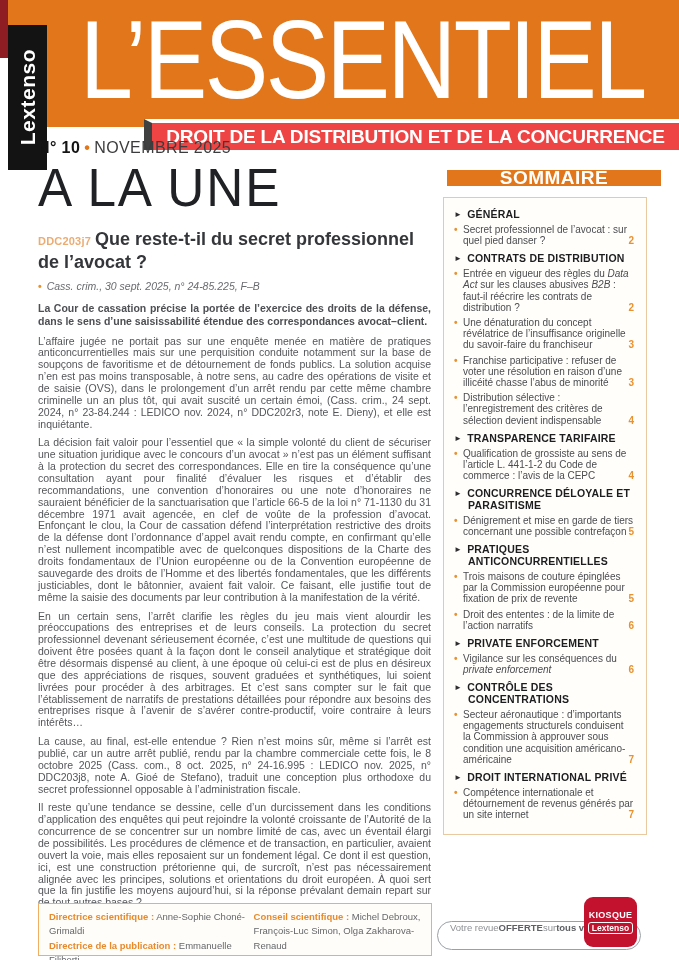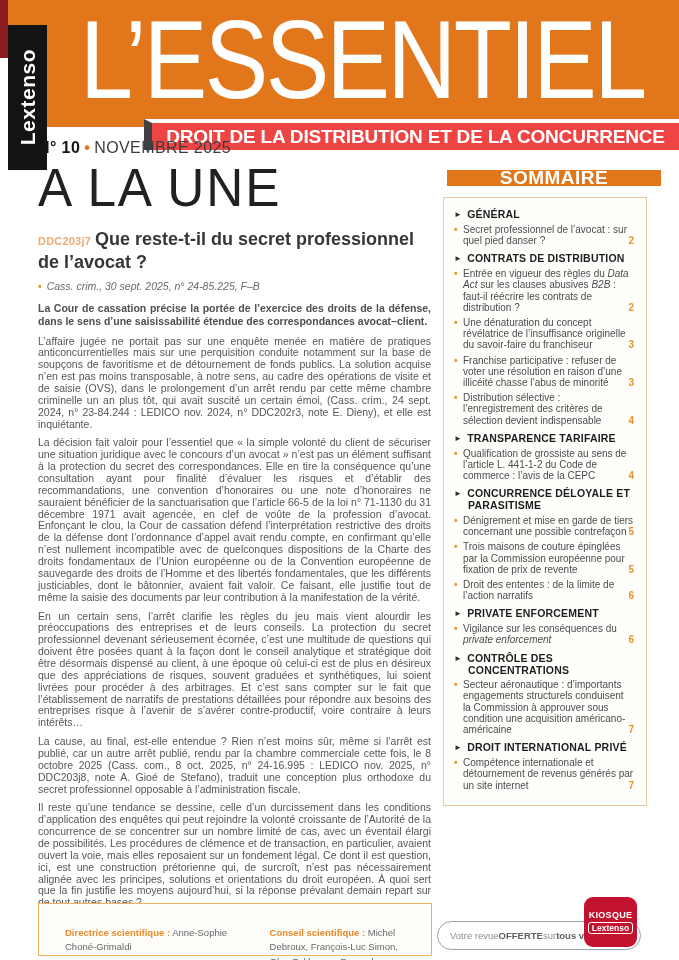--- a/index.html
+++ b/index.html
@@ -59,24 +59,24 @@
   .toc-item .pg{position:absolute;right:0;bottom:0;color:#e8922f;font-weight:bold;font-size:10px;}
   .toc-item .txt i{font-style:italic;}
 
   
   .credits-box{position:absolute;left:38px;top:903px;width:394px;height:53px;box-sizing:border-box;
         border:1.5px solid #f0ae63;background:#fffdf9;padding:6px 10px;display:flex;}
   .credits-col{font-size:9.5px;line-height:1.5;color:#66676b;}
   .credits-col.c1{width:55%;}
   .credits-col.c2{width:45%;}
   .credits-col .lbl{color:#e8892a;font-weight:bold;}
-  .credits-col p{margin:16px;}
+  .credits-col p{margin:0;}
 
   .promo-pill{position:absolute;left:437px;top:921px;width:204px;height:29px;box-sizing:border-box;
-        border:1.5px solid #9aa0a5;border-radius:15px;display:flex;align-items:center;
+        border:1.5px solid #9aa0a5;border-radius:15px;display:flex;align-items:flex-start;
         padding-left:12px;font-size:9.5px;color:#8f9094;background:#fff;white-space:nowrap;}
   .promo-pill .b{font-weight:bold;color:#5f6064;}
   .kiosque{position:absolute;left:584px;top:897px;width:53px;height:50px;background:#c2122e;
         border-radius:9px;display:flex;flex-direction:column;align-items:center;
         justify-content:center;z-index:3;}
   .kiosque .k1{color:#fff;font-weight:bold;font-size:9px;letter-spacing:.3px;}
   .kiosque .k2{color:#fff;font-weight:bold;font-size:8.5px;border:1px solid #fff;
         border-radius:3px;padding:0 3px;margin-top:2px;}
 </style>
 </head>
@@ -122,20 +122,21 @@
       <div class="toc-item"><span class="bullet">•</span><span class="txt"><span>Secret professionnel de l’avocat : sur quel pied danser ?</span></span><span class="pg">2</span></div>
       <p class="toc-section-title"><span class="arrow">►</span>CONTRATS DE DISTRIBUTION</p>
       <div class="toc-item"><span class="bullet">•</span><span class="txt"><span>Entrée en vigueur des règles du </span><i>Data Act</i><span> sur les clauses abusives </span><i>B2B</i><span> : faut-il réécrire les contrats de distribution ?</span></span><span class="pg">2</span></div>
       <div class="toc-item"><span class="bullet">•</span><span class="txt"><span>Une dénaturation du concept révélatrice de l’insuffisance originelle du savoir-faire du franchiseur</span></span><span class="pg">3</span></div>
       <div class="toc-item"><span class="bullet">•</span><span class="txt"><span>Franchise participative : refuser de voter une résolution en raison d’une illicéité chasse l’abus de minorité</span></span><span class="pg">3</span></div>
       <div class="toc-item"><span class="bullet">•</span><span class="txt"><span>Distribution sélective : l’enregistrement des critères de sélection devient indispensable</span></span><span class="pg">4</span></div>
       <p class="toc-section-title"><span class="arrow">►</span>TRANSPARENCE TARIFAIRE</p>
       <div class="toc-item"><span class="bullet">•</span><span class="txt"><span>Qualification de grossiste au sens de l’article L. 441-1-2 du Code de commerce : l’avis de la CEPC</span></span><span class="pg">4</span></div>
       <p class="toc-section-title"><span class="arrow">►</span>CONCURRENCE DÉLOYALE ET PARASITISME</p>
       <div class="toc-item"><span class="bullet">•</span><span class="txt"><span>Dénigrement et mise en garde de tiers concernant une possible contrefaçon</span></span><span class="pg">5</span></div>
+      <p class="toc-section-title"><span class="arrow">►</span>PRATIQUES ANTICONCURRENTIELLES</p>
       <div class="toc-item"><span class="bullet">•</span><span class="txt"><span>Trois maisons de couture épinglées par la Commission européenne pour fixation de prix de revente</span></span><span class="pg">5</span></div>
       <div class="toc-item"><span class="bullet">•</span><span class="txt"><span>Droit des ententes : de la limite de l’action narratifs</span></span><span class="pg">6</span></div>
       <p class="toc-section-title"><span class="arrow">►</span>PRIVATE ENFORCEMENT</p>
       <div class="toc-item"><span class="bullet">•</span><span class="txt"><span>Vigilance sur les conséquences du </span><i>private enforcement</i></span><span class="pg">6</span></div>
       <p class="toc-section-title"><span class="arrow">►</span>CONTRÔLE DES CONCENTRATIONS</p>
       <div class="toc-item"><span class="bullet">•</span><span class="txt"><span>Secteur aéronautique : d’importants engagements structurels conduisent la Commission à approuver sous condition une acquisition américano-américaine</span></span><span class="pg">7</span></div>
       <p class="toc-section-title"><span class="arrow">►</span>DROIT INTERNATIONAL PRIVÉ</p>
       <div class="toc-item"><span class="bullet">•</span><span class="txt"><span>Compétence internationale et détournement de revenus générés par un site internet</span></span><span class="pg">7</span></div>
     </aside>
 

